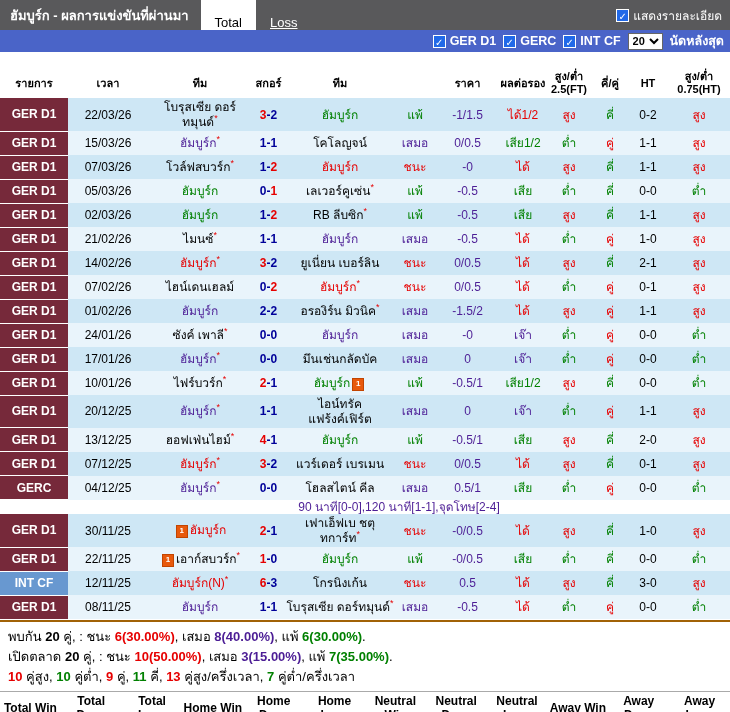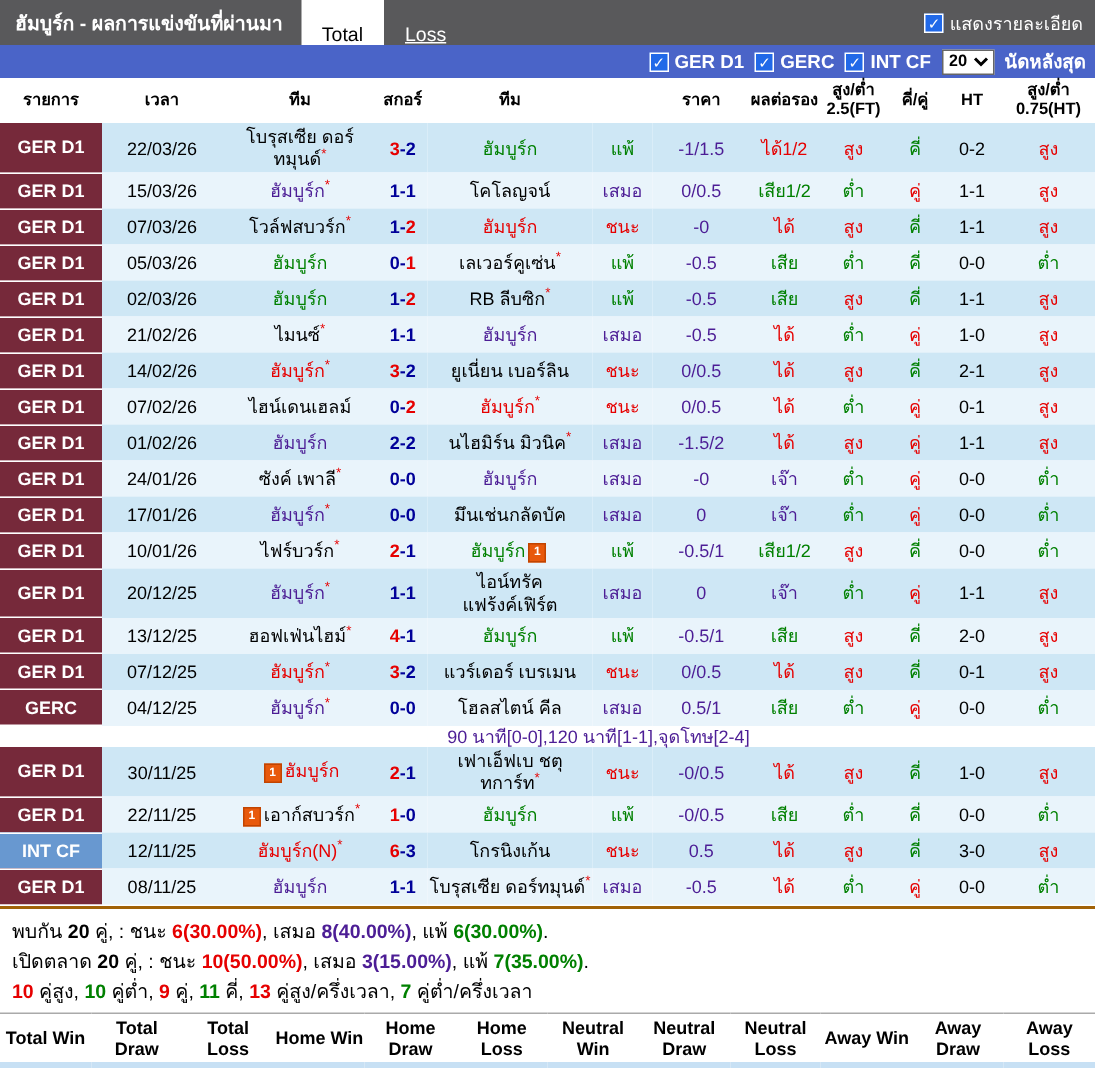--- a/index.html
+++ b/index.html
@@ -14,21 +14,21 @@
   .tab.link span{text-decoration:underline;}
   .detailbox{margin-left:auto;display:flex;align-items:center;gap:4px;padding-right:8px;font-size:12px;}
   .cbx{width:13px;height:13px;background:#2169E8;color:#fff;font-size:10px;line-height:13px;text-align:center;display:inline-block;border:1px solid #fff;box-sizing:border-box;}
 
   
   .filterbar{height:22px;background:#4A64C8;display:flex;align-items:center;justify-content:flex-end;color:#fff;font-size:12.5px;font-weight:bold;gap:7px;padding-right:6px;}
   .fitem{display:flex;align-items:center;gap:4px;}
   .cnt-select{font-size:11px;height:17px;background:#fff;color:#000;border:1px solid #666;font-weight:bold;}
 
   
-  table.mtable{width:730px;border-collapse:collapse;table-layout:fixed;}
+  table.mtable{width:730px;border-collapse:collapse;table-layout:fixed;margin-top:16px;}
   .mtable th{font-size:11px;font-weight:bold;color:#000;background:#fff;padding:2px 0;line-height:1.2;vertical-align:middle;}
   .mtable td{font-size:12px;text-align:center;vertical-align:middle;padding:2px 1px;line-height:1.2;height:19px;word-break:break-word;}
   tr.odd  td{background:#CEE7F5;}
   tr.even td{background:#E9F4FB;}
   td.lg{color:#fff;font-weight:bold;font-size:12px;border-bottom:1px solid #fff;}
   td.lg.maroon{background:#76293A;}
   td.lg.blue{background:#6898D0;}
   tr.note-row td{background:#fff;height:13px;padding:0;font-size:12px;color:#4c1d95;}
   .scorebit{font-weight:bold;}
   sup.star{color:#E60000;font-size:9px;line-height:0;}
@@ -226,21 +226,21 @@
           <td><span class="cg">ต่ำ</span></td>
           <td><span class="cr">คู่</span></td>
           <td class="ck">0-1</td>
           <td><span class="cr">สูง</span></td>
         </tr>
         <tr class="odd">
           <td class="lg maroon">GER D1</td>
           <td>01/02/26</td>
           <td><span class="teamlink cb">ฮัมบูร์ก</span></td>
           <td><span class="scorebit cn">2</span><span class="scorebit cn">-</span><span class="scorebit cn">2</span></td>
-          <td><span class="teamlink ck">นไฮมิร์น มิวนิค</span><sup class="star">*</sup></td>
+          <td><span class="teamlink ck">อรองิร์น มิวนิค</span><sup class="star">*</sup></td>
           <td><span class="cb">เสมอ</span></td>
           <td><span class="cb">-1.5/2</span></td>
           <td><span class="cr">ได้</span></td>
           <td><span class="cr">สูง</span></td>
           <td><span class="cr">คู่</span></td>
           <td class="ck">1-1</td>
           <td><span class="cr">สูง</span></td>
         </tr>
         <tr class="even">
           <td class="lg maroon">GER D1</td>

